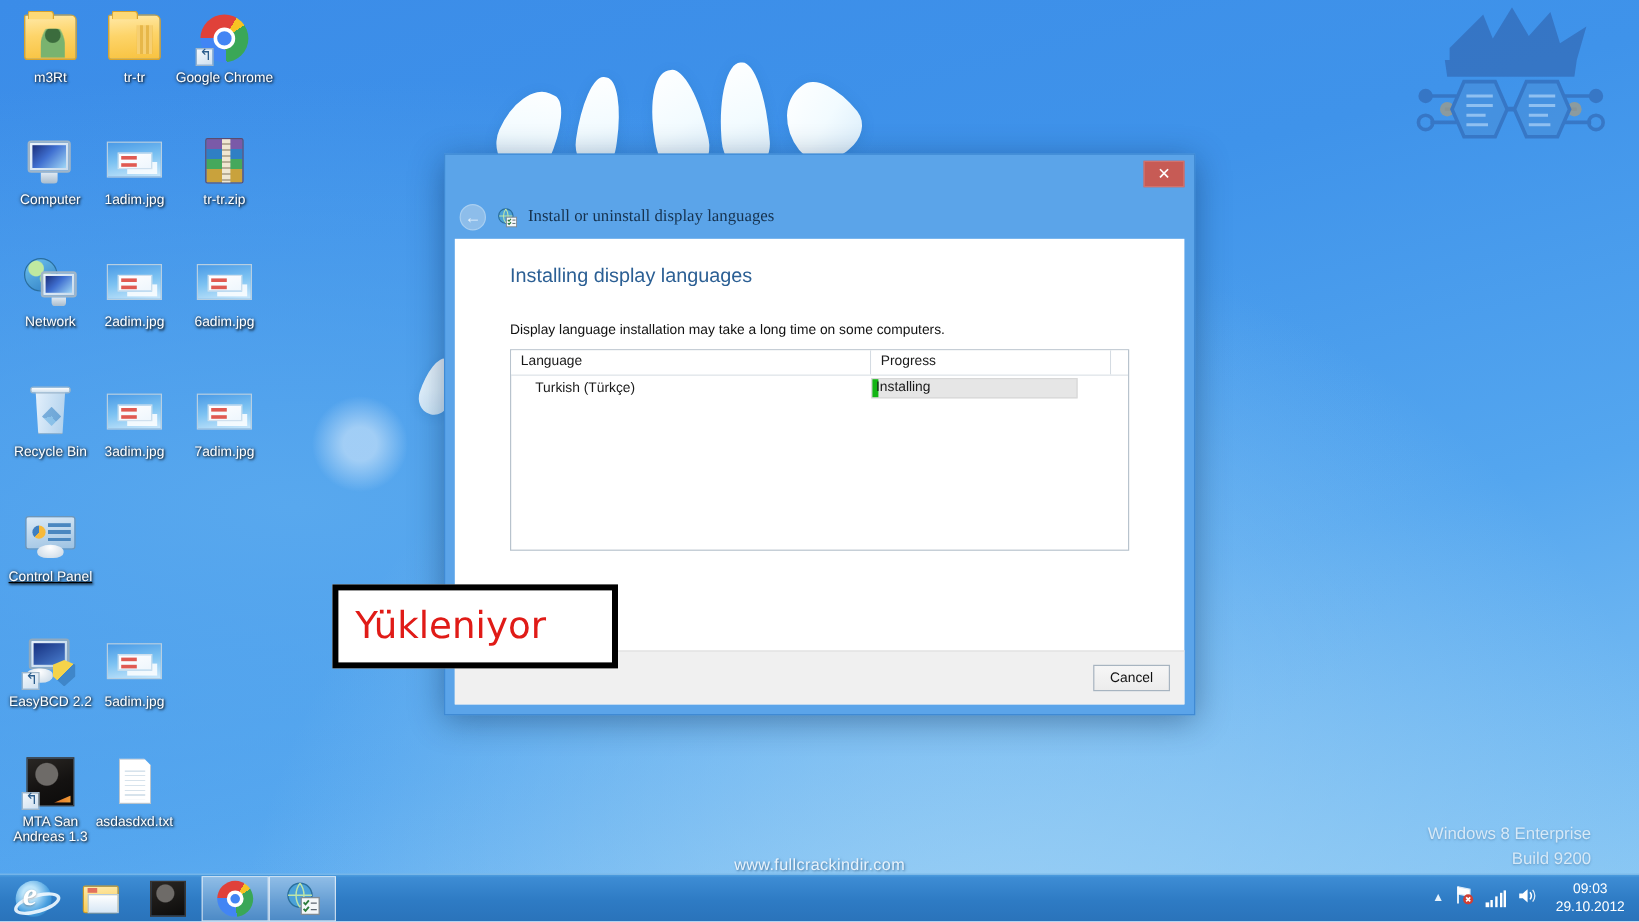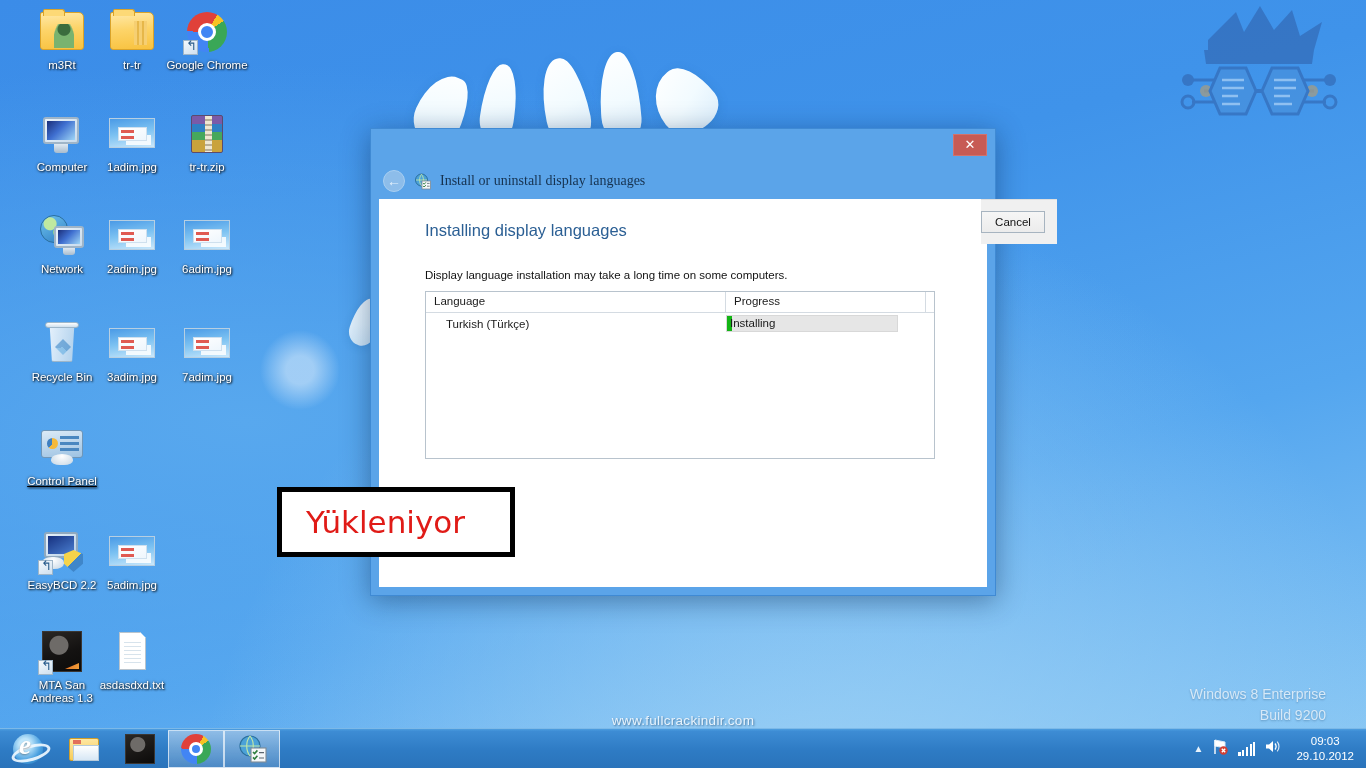--- a/index.html
+++ b/index.html
@@ -51,21 +51,20 @@
     position: absolute; right: 22px; top: 6px;
     width: 170px; height: 118px; opacity: .55;
   }
 
   
   .icon-cell {
     position: absolute;
     width: 84px;
     text-align: center;
     cursor: default;
-    margin-left: 20px;
   }
   .icon-art {
     width: 48px; height: 48px;
     margin: 0 auto 3px auto;
     position: relative;
   }
   .icon-label {
     font-size: 11.5px;
     line-height: 13px;
     color: #ffffff;
@@ -212,21 +211,21 @@
   }
   #title-icon { width: 17px; height: 17px; position: relative; }
   #title-text {
     font-size: 14px; color: #16324f; font-family: Liberation Serif, serif;
   }
 
   #content {
     position: absolute;
     left: 8px; right: 8px; top: 70px; bottom: 8px;
     background: #ffffff;
-    display: flex; flex-direction: row;
+    display: flex; flex-direction: column;
   }
   #content-body { flex: 1; padding: 22px 46px 0 46px; }
   #page-heading {
     font-size: 16.5px; color: #2b5f94; font-weight: normal;
     margin-bottom: 29px;
   }
   #page-desc { font-size: 11.5px; color: #111111; margin-bottom: 10px; }
 
   #lang-table {
     border: 1px solid #b8c3cd;
@@ -286,21 +285,21 @@
   #annotation {
     position: absolute;
     left: 277px; top: 487px;
     width: 238px; height: 70px;
     background: #ffffff;
     border: 5px solid #000000;
     display: flex; align-items: center;
   }
   #annotation span {
     font-size: 31px; color: #e01b17;
-    padding-left: 24px;
+    padding-left: 14px;
     font-family: "DejaVu Sans", sans-serif;
   }
 
   
   #site-watermark {
     position: absolute; left: 0; right: 0; bottom: 40px;
     text-align: center;
     font-size: 13.5px; color: #e8f3fc;
     text-shadow: 1px 1px 2px rgba(20,60,100,.6);
     letter-spacing: .3px;

